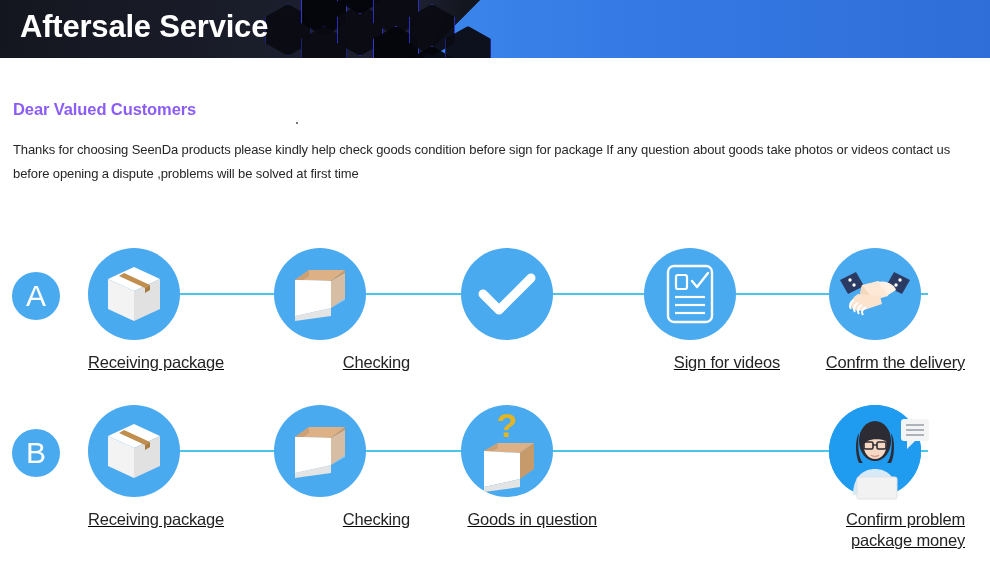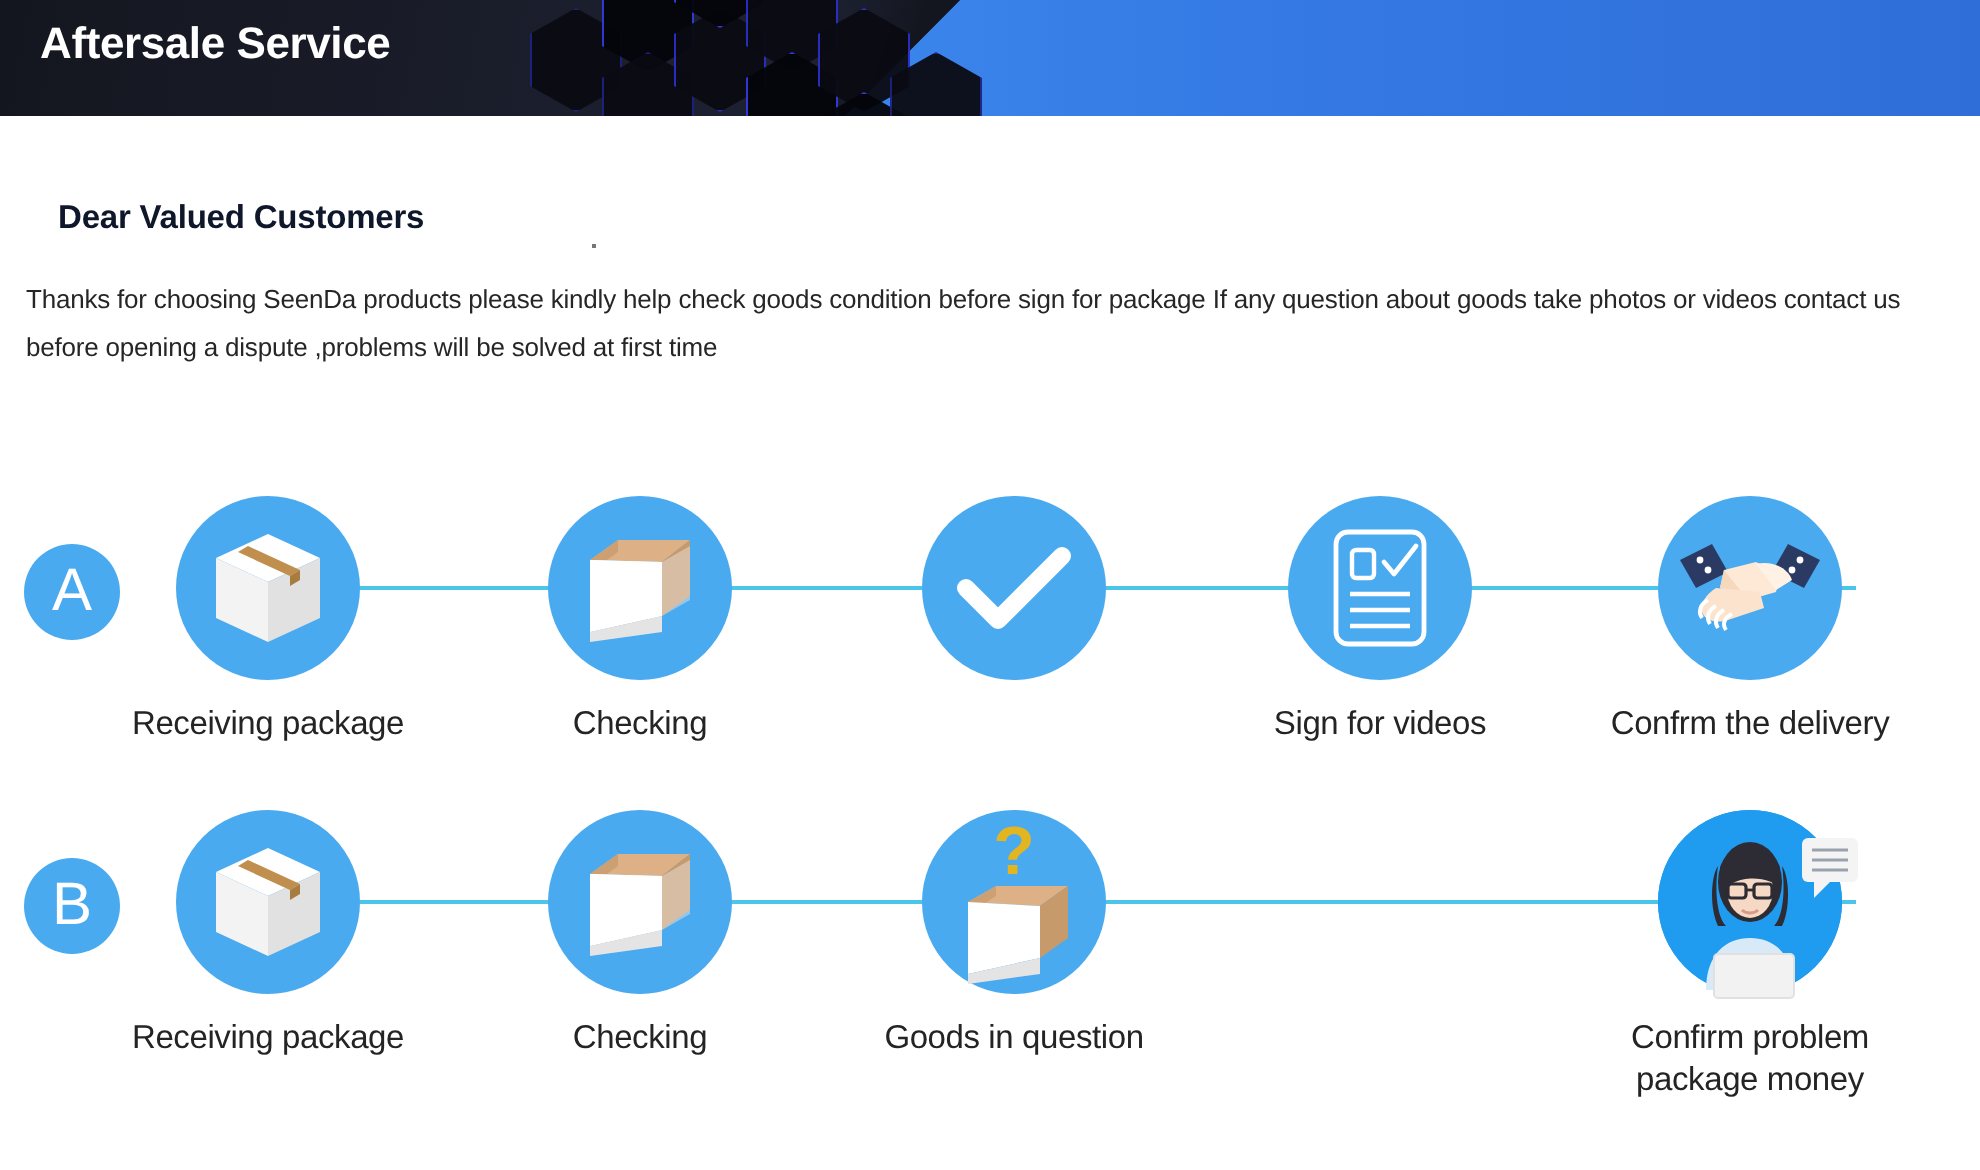--- a/index.html
+++ b/index.html
@@ -35,30 +35,30 @@
     background: #0a0b12;
     border: 1.4px solid #2b2fc9;
     clip-path: polygon(50% 0%, 100% 25%, 100% 75%, 50% 100%, 0% 75%, 0% 25%);
     opacity: .95;
   }
   .hex.dim { border-color:#1e2283; }
   .hex.solid { background:#05060b; border-color:#343adf; }
   .header-title {
     position: absolute; left: 20px; top: 9px;
     color: #ffffff;
-    font-size: 22px; font-weight: bold;
+    font-size: 31px; font-weight: bold;
     letter-spacing: -0.2px;
     z-index: 5;
     white-space: nowrap;
   }
 
   
   .intro { position: absolute; left: 13px; top: 100px; width: 965px; }
   .intro-title {
-    font-size: 16.5px; font-weight: bold; color: #0f172a; letter-spacing:-0.1px;margin-left:16px;
+    font-size: 16.5px; font-weight: bold; color: #8b5cf6; letter-spacing:-0.1px;
   }
   .intro-dot { position:absolute; left:283px; top:22px; width:2px; height:2px; background:#777; }
   .intro-body {
     margin-top: 19px;
     font-size: 13px; color: #262626; line-height: 24px; letter-spacing:-0.1px;
     max-width: 952px;
   }
 
   
   .flow-row { position: absolute; left: 0; width: 990px; height: 140px; }
@@ -72,21 +72,21 @@
     color: #fff; font-size: 30px; font-weight: 300;
     display: flex; align-items: center; justify-content: center;
     line-height: 1;
   }
 
   .track {
     position: absolute; left: 100px; top: 45px;
     width: 828px; height: 2px; background: #4cc6e8;
   }
 
-  .step { position: absolute; top: 0; width: 180px; text-align: center; }
+  .step { position: absolute; top: 0; width: 180px; text-align: right; text-decoration: underline; }
   .circle {
     width: 92px; height: 92px; border-radius: 50%;
     background: #4aaaf0;
     margin: 0 auto;
     position: relative;
     display:flex; align-items:center; justify-content:center;
   }
   .circle.deep { background: #1f9bf0; }
   .step-label {
     margin-top: 12px;

